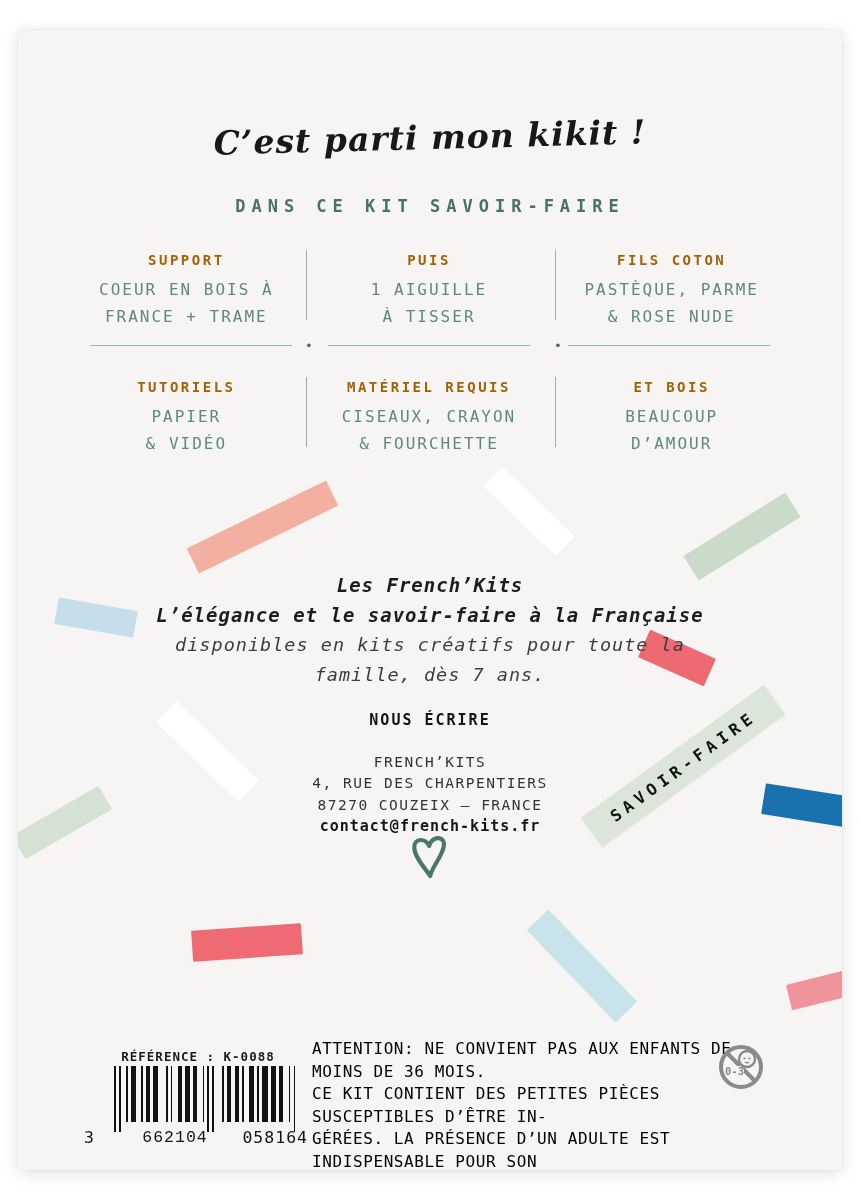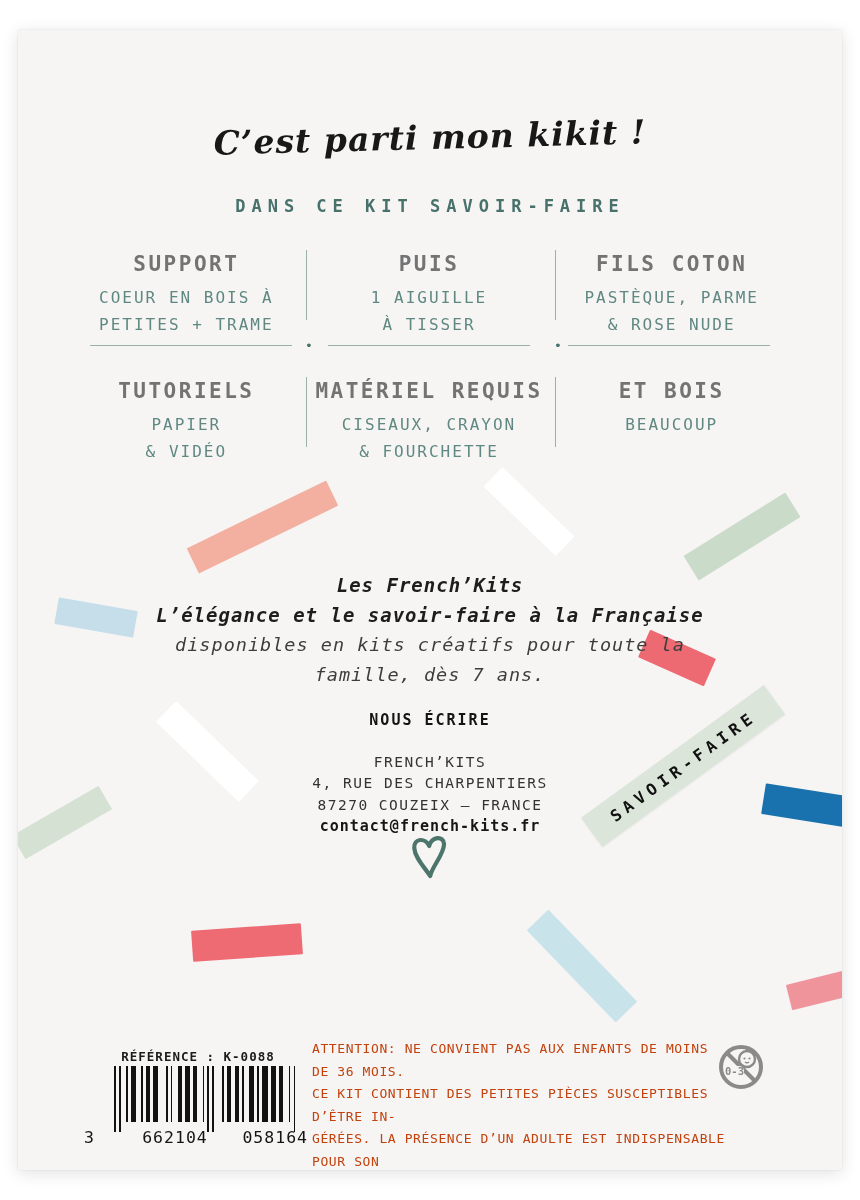--- a/index.html
+++ b/index.html
@@ -25,21 +25,21 @@
     top:166px;font-size:17px;font-weight:bold;color:#47716a;letter-spacing:6px;
   }
 
   .grid{
     left:47px;top:218px;width:728px;
     display:grid;grid-template-columns:1fr 1fr 1fr;grid-template-rows:99px 99px;
     row-gap:28px;
   }
   .cell{text-align:center;padding-top:4px;}
   .cell .t{
-    font-size:21px;font-weight:bold;color:#737373;letter-spacing:2.5px;
+    font-size:14px;font-weight:bold;color:#a16207;letter-spacing:2.5px;
     display:block;margin-bottom:8px;
   }
   .cell .l{
     font-size:16px;color:#5f8882;letter-spacing:2px;display:block;line-height:27px;
   }
   .vdiv{width:1px;background:#9ab1ab;}
   .hdiv{height:1px;background:#9ab1ab;}
   .dot{color:#47716a;font-size:13px;line-height:6px;}
 
   .confetti{position:absolute;border-radius:1px;}
@@ -62,25 +62,25 @@
 
   .heart{left:393px;top:804px;}
 
   .ref{left:0px;top:1019px;width:360px;text-align:center;
        font-size:12.5px;font-weight:bold;color:#1b1b1b;letter-spacing:1px;}
   .barcode{left:82px;top:1036px;width:196px;height:80px;}
   .bars{position:absolute;left:14px;top:0;width:182px;height:68px;}
   .bars div{position:absolute;top:0;background:#121212;}
   .bdigits{position:absolute;top:62px;width:100%;font-size:16.5px;color:#141414;}
   .bd0{position:absolute;left:-16px;}
-  .bd1{position:absolute;left:32px;width:86px;text-align:center;letter-spacing:1px;}
+  .bd1{position:absolute;left:32px;width:86px;text-align:center;letter-spacing:1px;font-family:Liberation Mono, monospace;}
   .bd2{position:absolute;left:122px;width:86px;text-align:right;letter-spacing:1px;}
 
-  .warning{left:294px;top:1008px;width:420px;font-size:13px;line-height:22.6px;
-           color:#c2410c;letter-spacing:.6px;}
+  .warning{left:294px;top:1008px;width:420px;font-size:16px;line-height:22.6px;
+           color:#000000;letter-spacing:.6px;}
 
   .age-icon{left:698px;top:1012px;}
 </style>
 </head>
 <body>
 
 <div class="card">
 
   <div id="confetti-layer">
       <div class="confetti" style="left: 167px; top: 483px; width: 155px; height: 28px; background: rgb(243, 175, 159); transform: rotate(-26deg);"></div>
@@ -97,21 +97,21 @@
     </div>
 
   <div class="abs center handwritten">C’est parti mon kikit !</div>
 
   <div class="abs center kit-title">DANS CE KIT SAVOIR-FAIRE</div>
 
   <div class="abs grid">
     <div class="cell">
       <span class="t">SUPPORT</span>
       <span class="l">COEUR EN BOIS À</span>
-      <span class="l">PETITES + TRAME</span>
+      <span class="l">FRANCE + TRAME</span>
     </div>
     <div class="cell">
       <span class="t">PUIS</span>
       <span class="l">1 AIGUILLE</span>
       <span class="l">À TISSER</span>
     </div>
     <div class="cell">
       <span class="t">FILS COTON</span>
       <span class="l">PASTÈQUE, PARME</span>
       <span class="l">&amp; ROSE NUDE</span>
@@ -122,20 +122,21 @@
       <span class="l">&amp; VIDÉO</span>
     </div>
     <div class="cell">
       <span class="t">MATÉRIEL REQUIS</span>
       <span class="l">CISEAUX, CRAYON</span>
       <span class="l">&amp; FOURCHETTE</span>
     </div>
     <div class="cell">
       <span class="t">ET BOIS</span>
       <span class="l">BEAUCOUP</span>
+      <span class="l">D’AMOUR</span>
     </div>
   </div>
 
   <div class="abs vdiv" style="left:288px;top:220px;height:70px;"></div>
   <div class="abs vdiv" style="left:537px;top:220px;height:70px;"></div>
   <div class="abs hdiv" style="left:72px;top:315px;width:202px;"></div>
   <div class="abs hdiv" style="left:310px;top:315px;width:202px;"></div>
   <div class="abs hdiv" style="left:550px;top:315px;width:202px;"></div>
   <div class="abs dot" style="left:287px;top:313px;">•</div>
   <div class="abs dot" style="left:536px;top:313px;">•</div>

